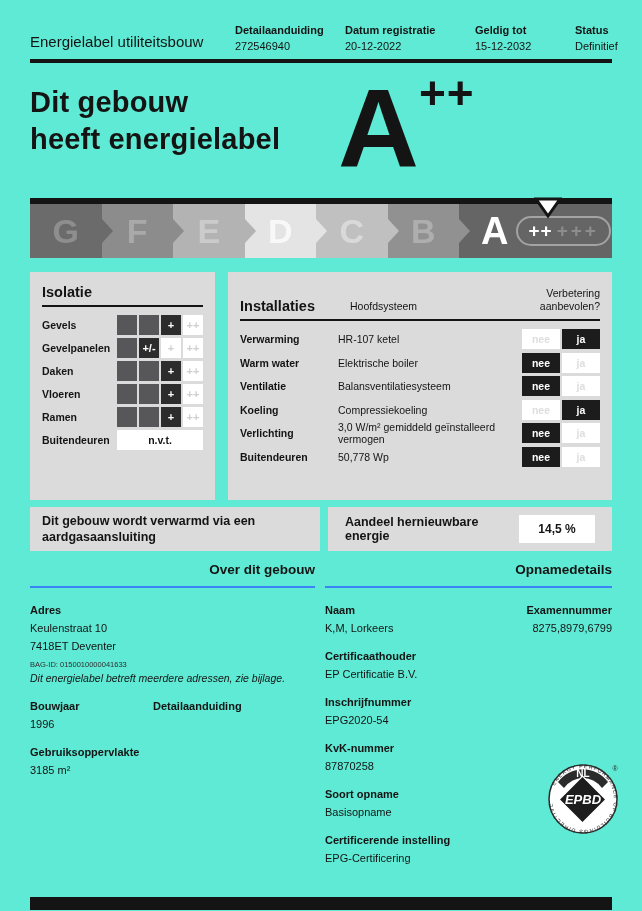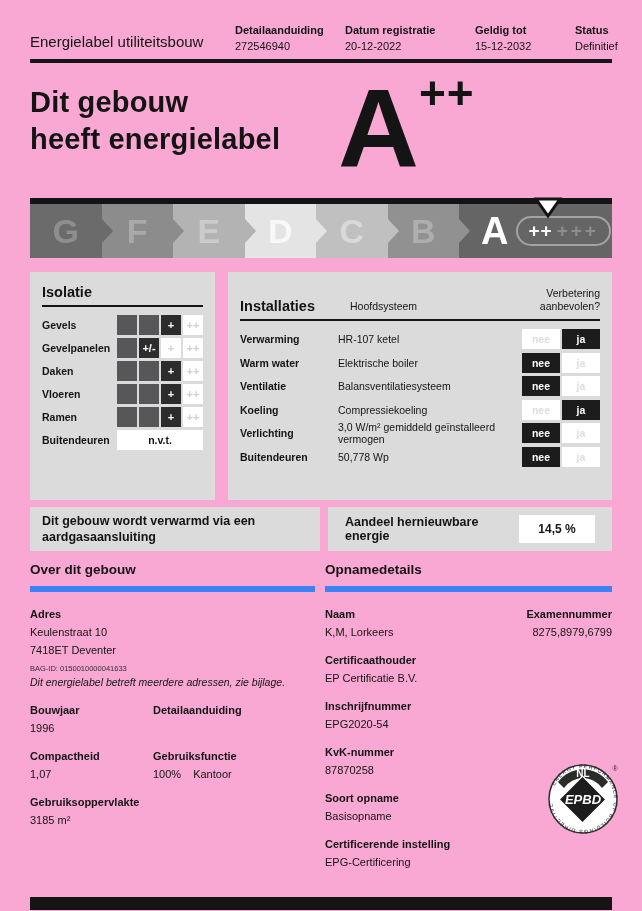--- a/index.html
+++ b/index.html
@@ -1,16 +1,16 @@
 <!DOCTYPE html>
 <html><head>
 <meta charset="utf-8">
 <style>
   html,body{margin:0;padding:0;background:#888;}
-  .page{width:642px;height:911px;position:relative;background:#f9a8d4;
+  .page{width:642px;height:911px;position:relative;background:#5eead4;
         font-family:"Liberation Sans",sans-serif;color:#141414;margin:0 auto;overflow:hidden;}
   
   .hdr{position:absolute;left:30px;right:30px;top:24px;height:34px;}
   .hdr-title{position:absolute;left:0;top:9px;font-size:15px;}
   .hdr-field{position:absolute;top:0;}
   .hdr-field .lab{font-size:11px;font-weight:bold;}
   .hdr-field .val{font-size:11px;margin-top:4px;}
   .f1{left:205px}.f2{left:315px}.f3{left:445px}.f4{left:545px}
   .top-rule{position:absolute;left:30px;right:30px;top:59px;height:4px;background:#141414;}
   
@@ -62,21 +62,21 @@
   .banner{position:absolute;top:507px;height:44px;background:#dbdbdb;box-sizing:border-box;}
   .banner-left{left:30px;width:290px;padding:6px 12px;font-size:12.5px;font-weight:bold;line-height:16px;}
   .banner-right{left:328px;width:284px;display:flex;align-items:center;padding:0 17px;}
   .banner-right .lab{flex:1;font-size:12.5px;font-weight:bold;}
   .banner-right .valbox{background:#ffffff;width:76px;height:28px;display:flex;align-items:center;
         justify-content:center;font-size:12px;font-weight:bold;}
   
   .col{position:absolute;top:562px;}
   .col-left{left:30px;width:285px;}
   .col-right{left:325px;width:287px;}
-  .col-title{font-size:13.5px;font-weight:bold;padding-bottom:9px;border-bottom:6px solid #3b82f6;}
+  .col-title{font-size:13.5px;font-weight:bold;padding-bottom:9px;border-bottom:2px solid #3b82f6;text-align:right;}
   .kv-lab{font-size:11px;font-weight:bold;margin-top:16px;}
   .kv-val{font-size:11px;margin-top:6px;}
   .bag{font-size:7.5px;color:#2e2e2e;margin-top:8px;}
   .note{font-size:10.5px;font-style:italic;margin-top:3px;}
   .grid2{display:flex;}
   .grid2 .g-col1{width:123px;}
   .grid2 .g-col2{flex:1;}
   .fn-pct{margin-right:12px;}
   .naam-row{display:flex;}
   .naam-row .nr-l{flex:1;}
@@ -279,30 +279,20 @@
     <div class="grid2">
       <div class="g-col1">
         <div class="kv-lab">Bouwjaar</div>
         <div class="kv-val">1996</div>
       </div>
       <div class="g-col2">
         <div class="kv-lab">Detailaanduiding</div>
         <div class="kv-val"></div>
       </div>
     </div>
-    <div class="grid2">
-      <div class="g-col1">
-        <div class="kv-lab">Compactheid</div>
-        <div class="kv-val">1,07</div>
-      </div>
-      <div class="g-col2">
-        <div class="kv-lab">Gebruiksfunctie</div>
-        <div class="kv-val"><span class="fn-pct">100%</span><span>Kantoor</span></div>
-      </div>
-    </div>
     <div class="kv-lab">Gebruiksoppervlakte</div>
     <div class="kv-val">3185 m²</div>
   </div>
 
   <div class="col col-right">
     <div class="col-title">Opnamedetails</div>
     <div class="naam-row">
       <div class="nr-l">
         <div class="kv-lab">Naam</div>
         <div class="kv-val">K,M, Lorkeers</div>

